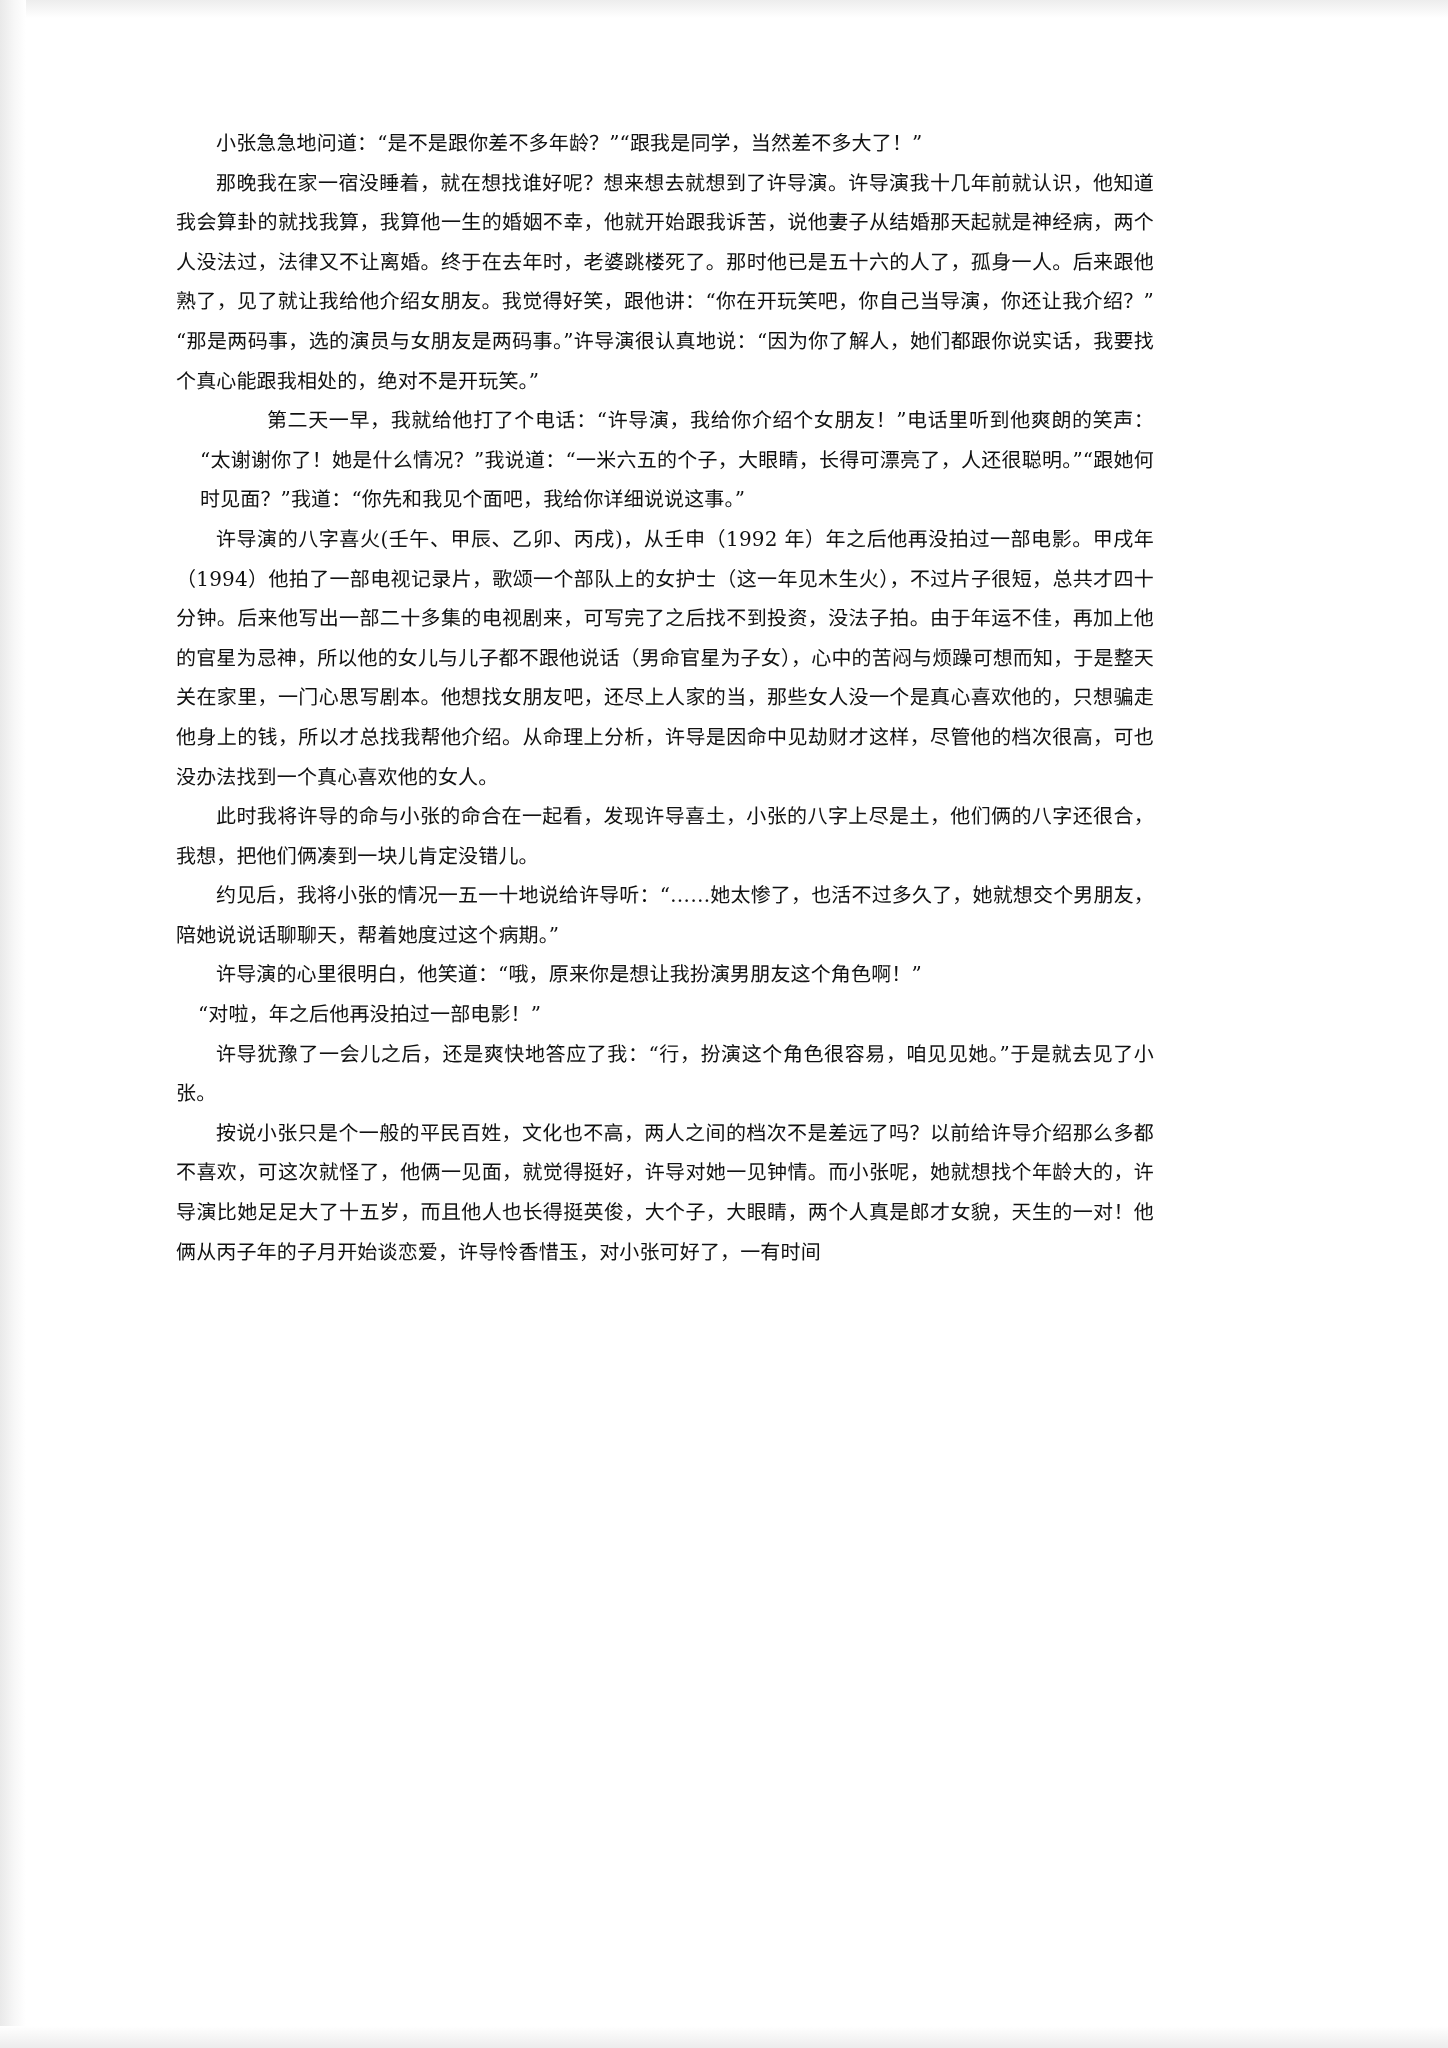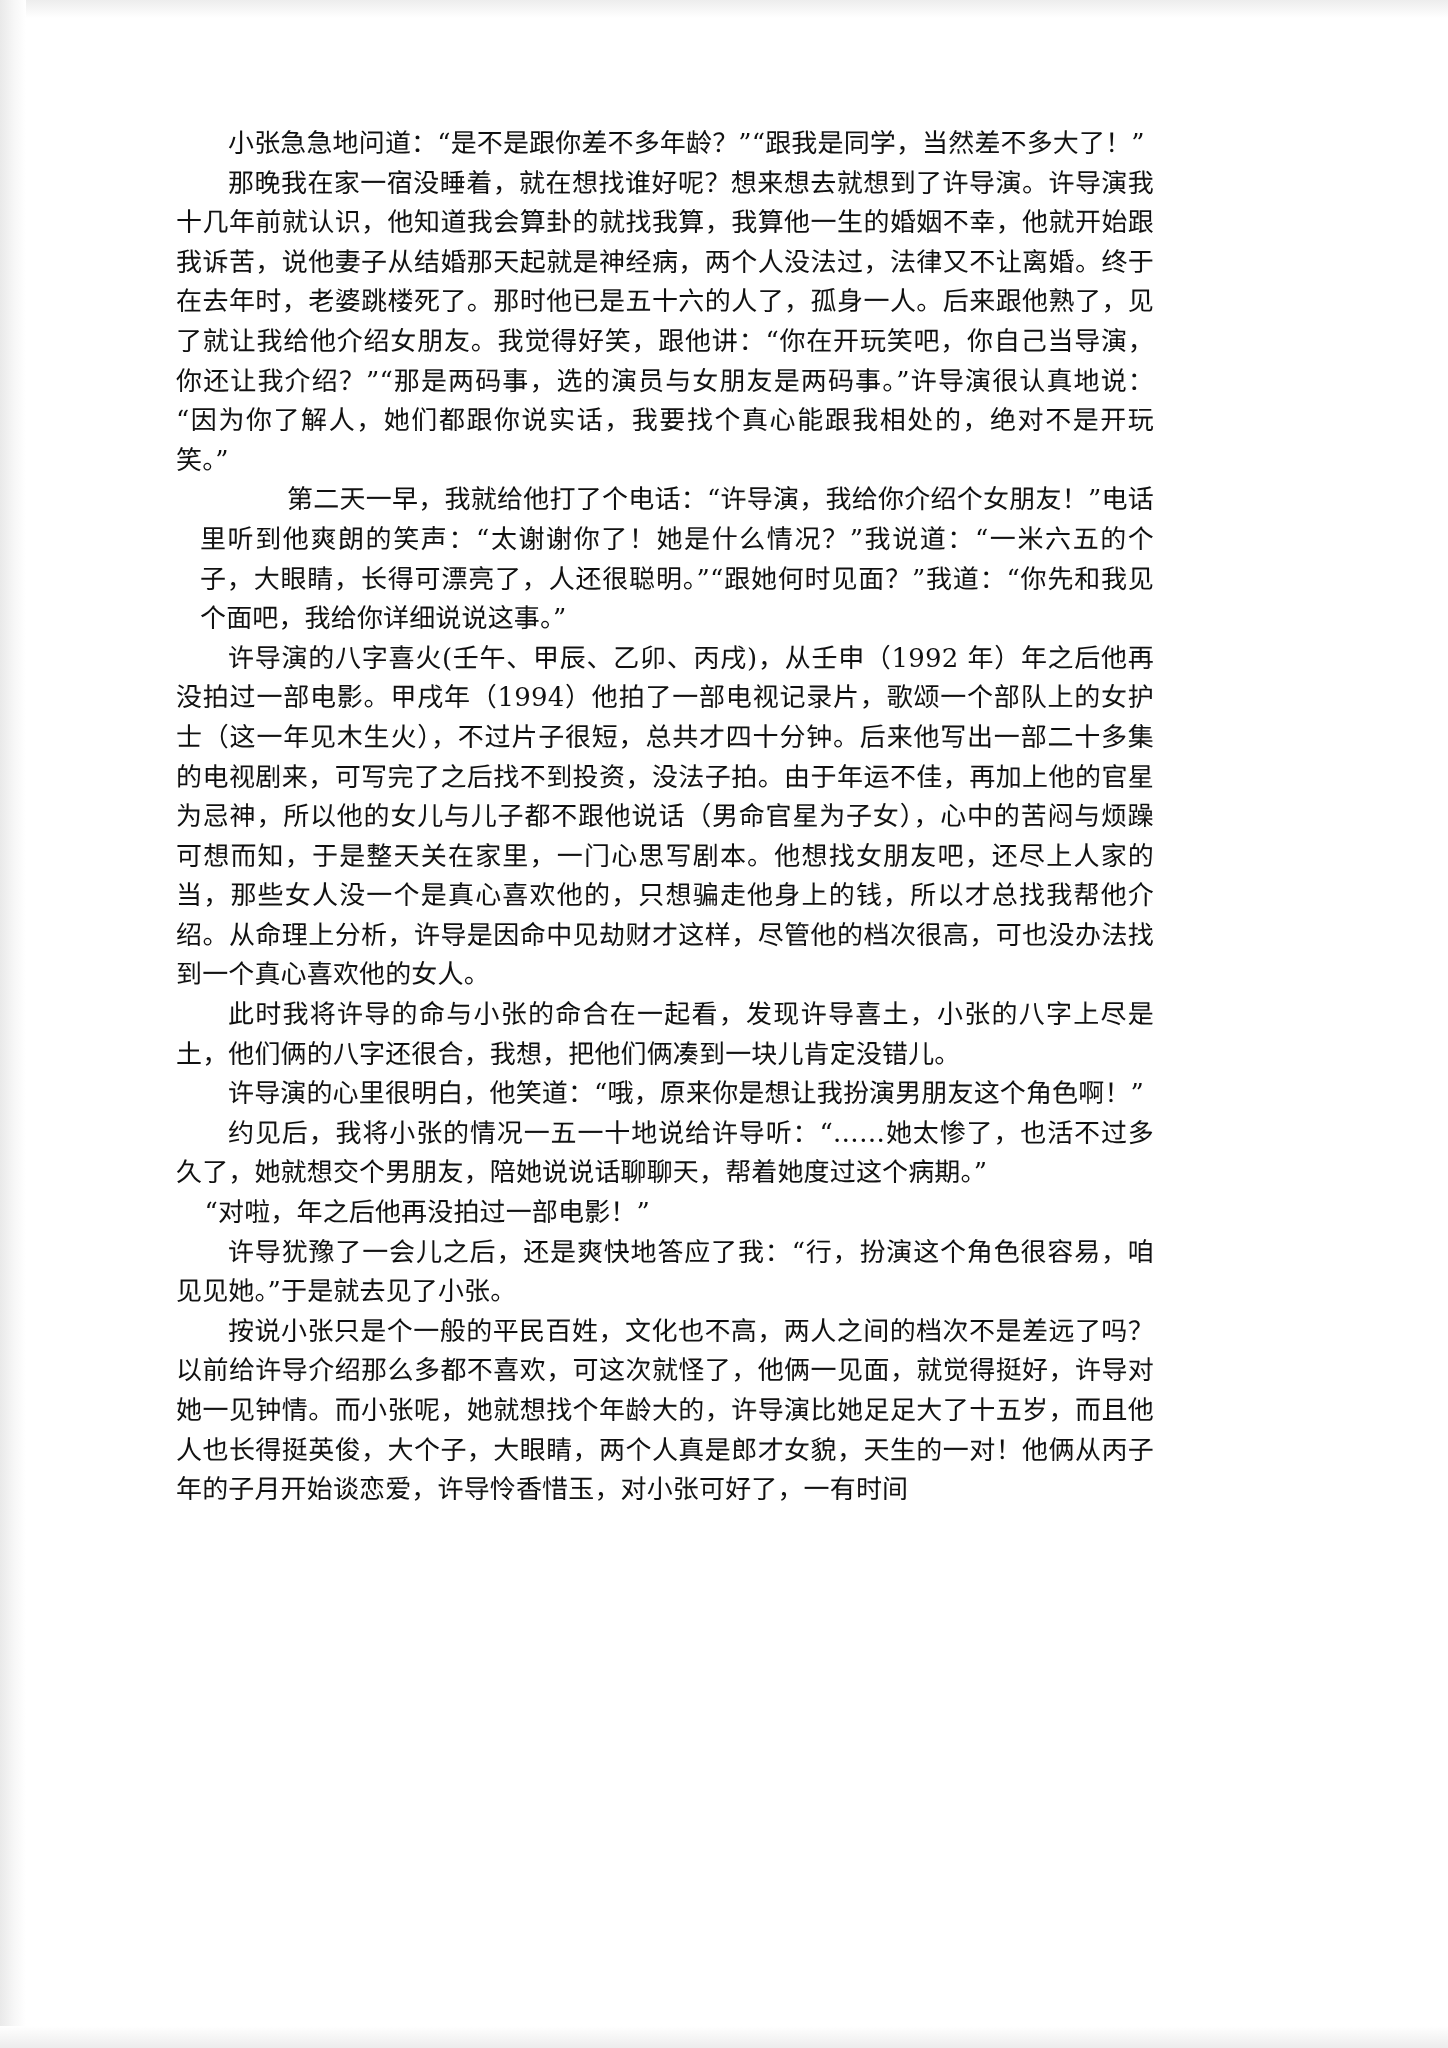--- a/index.html
+++ b/index.html
@@ -42,21 +42,21 @@
     pointer-events: none;
   }
 
   #text-column {
     position: absolute;
     left: 176px;
     top: 124px;
     width: 978px;
     color: #111111;
     font-family: "DejaVu Serif", "Liberation Serif", serif;
-    font-size: 26px;
+    font-size: 20px;
     line-height: 39.6px;
     text-align: justify;
     text-justify: inter-character;
     letter-spacing: 0.15px;
     -webkit-font-smoothing: antialiased;
   }
 
   .para {
     margin: 0;
     text-align: justify;
@@ -86,21 +86,21 @@
   <div id="page-edge-shade-left"></div>
   <div id="page-edge-shade-bottom"></div>
 
   <div id="text-column">
 
     <p class="para">小张急急地问道：“是不是跟你差不多年龄？”“跟我是同学，当然差不多大了！”</p>
     <p class="para">那晚我在家一宿没睡着，就在想找谁好呢？想来想去就想到了许导演。许导演我十几年前就认识，他知道我会算卦的就找我算，我算他一生的婚姻不幸，他就开始跟我诉苦，说他妻子从结婚那天起就是神经病，两个人没法过，法律又不让离婚。终于在去年时，老婆跳楼死了。那时他已是五十六的人了，孤身一人。后来跟他熟了，见了就让我给他介绍女朋友。我觉得好笑，跟他讲：“你在开玩笑吧，你自己当导演，你还让我介绍？”“那是两码事，选的演员与女朋友是两码事。”许导演很认真地说：“因为你了解人，她们都跟你说实话，我要找个真心能跟我相处的，绝对不是开玩笑。”</p>
     <p class="para deep-indent">第二天一早，我就给他打了个电话：“许导演，我给你介绍个女朋友！”电话里听到他爽朗的笑声：“太谢谢你了！她是什么情况？”我说道：“一米六五的个子，大眼睛，长得可漂亮了，人还很聪明。”“跟她何时见面？”我道：“你先和我见个面吧，我给你详细说说这事。”</p>
     <p class="para">许导演的八字喜火(壬午、甲辰、乙卯、丙戌)，从壬申（1992 年）年之后他再没拍过一部电影。甲戌年（1994）他拍了一部电视记录片，歌颂一个部队上的女护士（这一年见木生火），不过片子很短，总共才四十分钟。后来他写出一部二十多集的电视剧来，可写完了之后找不到投资，没法子拍。由于年运不佳，再加上他的官星为忌神，所以他的女儿与儿子都不跟他说话（男命官星为子女），心中的苦闷与烦躁可想而知，于是整天关在家里，一门心思写剧本。他想找女朋友吧，还尽上人家的当，那些女人没一个是真心喜欢他的，只想骗走他身上的钱，所以才总找我帮他介绍。从命理上分析，许导是因命中见劫财才这样，尽管他的档次很高，可也没办法找到一个真心喜欢他的女人。</p>
     <p class="para">此时我将许导的命与小张的命合在一起看，发现许导喜土，小张的八字上尽是土，他们俩的八字还很合，我想，把他们俩凑到一块儿肯定没错儿。</p>
+    <p class="para">约见后，我将小张的情况一五一十地说给许导听：“……她太惨了，也活不过多久了，她就想交个男朋友，陪她说说话聊聊天，帮着她度过这个病期。”</p>
     <p class="para">许导演的心里很明白，他笑道：“哦，原来你是想让我扮演男朋友这个角色啊！”</p>
-    <p class="para">约见后，我将小张的情况一五一十地说给许导听：“……她太惨了，也活不过多久了，她就想交个男朋友，陪她说说话聊聊天，帮着她度过这个病期。”</p>
     <p class="para no-indent">“对啦，年之后他再没拍过一部电影！”</p>
     <p class="para">许导犹豫了一会儿之后，还是爽快地答应了我：“行，扮演这个角色很容易，咱见见她。”于是就去见了小张。</p>
     <p class="para">按说小张只是个一般的平民百姓，文化也不高，两人之间的档次不是差远了吗？以前给许导介绍那么多都不喜欢，可这次就怪了，他俩一见面，就觉得挺好，许导对她一见钟情。而小张呢，她就想找个年龄大的，许导演比她足足大了十五岁，而且他人也长得挺英俊，大个子，大眼睛，两个人真是郎才女貌，天生的一对！他俩从丙子年的子月开始谈恋爱，许导怜香惜玉，对小张可好了，一有时间</p>
 
   </div>
 
 </div>
 
 </body></html>

